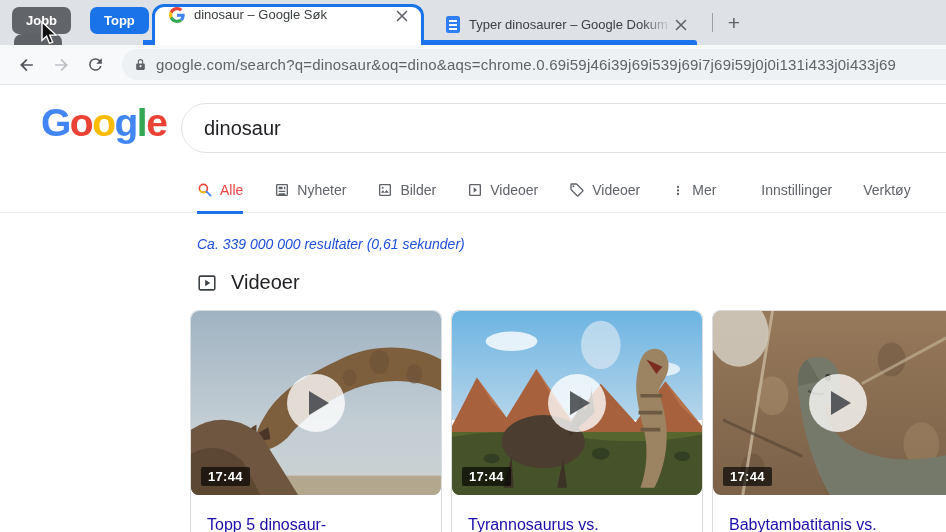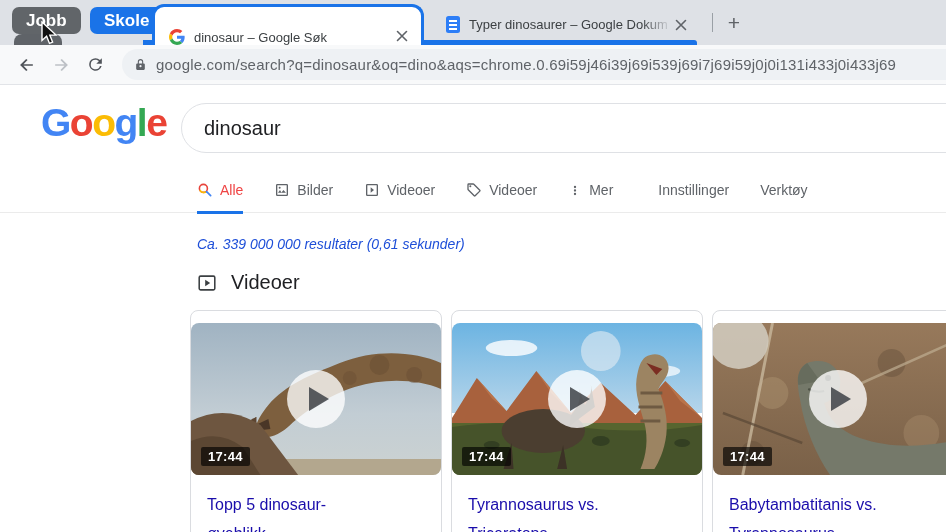--- a/index.html
+++ b/index.html
@@ -2,30 +2,30 @@
 <html><head>
 <meta charset="utf-8">
 <style>
   html,body{margin:0;padding:0;width:946px;height:532px;overflow:hidden;
     font-family:"Liberation Sans",sans-serif;background:#fff;position:relative;}
   *{box-sizing:border-box;}
 
   
   .tabstrip{position:relative;height:45px;background:#dee1e6;}
   .group-chip{position:absolute;top:7px;height:27px;display:flex;align-items:center;
-    padding:0 14px;border-radius:7px;color:#fff;font-size:17px;font-weight:bold;cursor:default;}
+    padding:0 14px;border-radius:7px;color:#fff;font-size:13px;font-weight:bold;cursor:default;}
   .chip-jobb{left:12px;background:#616569;}
   .chip-skole{left:90px;background:#1a73e8;}
   .jobb-stub{position:absolute;left:14px;top:34px;width:48px;height:11px;background:#5f6368;
     border-radius:8px 8px 0 0;}
   .group-underline{position:absolute;left:143px;top:40px;width:554px;height:5px;
     background:#1a73e8;border-radius:0 3px 0 0;}
   .tab-active{position:absolute;left:152px;top:4px;width:272px;height:41px;background:#fff;
     border:3px solid #1a73e8;border-bottom:none;border-radius:12px 12px 0 0;
-    display:flex;align-items:flex-end;padding:0 10px 0 14px;z-index:3;}
+    display:flex;align-items:flex-start;padding:0 10px 0 14px;z-index:3;}
   .tab-active .tab-title{flex:1;font-size:13px;color:#3c4043;white-space:nowrap;overflow:hidden;margin-left:9px;}
   .tab-inactive{position:absolute;left:434px;top:8px;width:264px;height:33px;
     display:flex;align-items:center;padding:0 8px 0 12px;}
   .tab-inactive .tab-title{flex:1;font-size:13px;color:#3c4043;white-space:nowrap;overflow:hidden;
     margin-left:9px;-webkit-mask-image:linear-gradient(90deg,#000 85%,transparent);
     mask-image:linear-gradient(90deg,#000 85%,transparent);}
   .close-btn{width:18px;height:18px;display:flex;align-items:center;justify-content:center;
     border-radius:50%;flex:0 0 auto;}
   .tab-divider{position:absolute;left:712px;top:13px;width:1px;height:19px;background:#9aa0a6;}
   .new-tab{position:absolute;left:721px;top:10px;width:26px;height:26px;display:flex;
@@ -61,38 +61,38 @@
   .nav-item.active{color:#ef4444;border-bottom-color:#1a73e8;}
   .nav-item.spaced{margin-left:14px;}
 
   .stats{position:absolute;left:197px;top:236px;font-size:14px;color:#1d4ed8;font-style:italic;}
 
   .videos-header{position:absolute;left:196px;top:271px;display:flex;align-items:center;}
   .videos-header .vh-title{font-size:20px;color:#202124;margin-left:13px;}
 
   .cards{position:absolute;left:190px;top:310px;display:flex;gap:9px;}
   .card{width:252px;background:#fff;border:1px solid #dadce0;border-radius:8px;flex:0 0 auto;overflow:hidden;}
-  .thumb{position:relative;width:100%;height:152px;border-radius:8px;overflow:hidden;margin-top:12px;}
+  .thumb{position:relative;width:100%;height:184px;border-radius:8px;overflow:hidden;}
   .thumb svg{position:absolute;inset:0;width:100%;height:100%;}
   .play-overlay{position:absolute;left:50%;top:50%;width:58px;height:58px;margin:-29px 0 0 -29px;
     border-radius:50%;background:rgba(255,255,255,0.78);display:flex;align-items:center;justify-content:center;}
   .play-overlay::after{content:"";border-left:20px solid rgba(62,66,70,0.85);
     border-top:12px solid transparent;border-bottom:12px solid transparent;margin-left:6px;}
   .duration{position:absolute;left:10px;bottom:9px;background:rgba(0,0,0,0.65);color:#fff;
     font-size:13px;font-weight:bold;padding:2px 7px;border-radius:2px;letter-spacing:.3px;}
   .card-title{padding:15px 16px 18px;font-size:16px;line-height:29px;color:#1a0dab;max-width:205px;}
   .card-title .t{max-width:172px;display:block;}
 </style>
 </head>
 <body>
 
 <div class="tabstrip">
   <div class="jobb-stub"></div>
   <div class="group-chip chip-jobb">Jobb</div>
-  <div class="group-chip chip-skole">Skole</div>
+  <div class="group-chip chip-skole">Topp</div>
   <div class="group-underline"></div>
 
   <div class="tab-active">
     <svg width="16" height="16" viewBox="0 0 48 48">
       <path fill="#EA4335" d="M24 9.5c3.54 0 6.71 1.22 9.21 3.6l6.85-6.85C35.9 2.38 30.47 0 24 0 14.62 0 6.51 5.38 2.56 13.22l7.98 6.19C12.43 13.72 17.74 9.5 24 9.5z"></path>
       <path fill="#4285F4" d="M46.98 24.55c0-1.57-.15-3.09-.38-4.55H24v9.02h12.94c-.58 2.96-2.26 5.48-4.78 7.18l7.73 6c4.51-4.18 7.09-10.36 7.09-17.65z"></path>
       <path fill="#FBBC05" d="M10.53 28.59c-.48-1.45-.76-2.99-.76-4.59s.27-3.14.76-4.59l-7.98-6.19C.92 16.46 0 20.12 0 24c0 3.88.92 7.54 2.56 10.78l7.97-6.19z"></path>
       <path fill="#34A853" d="M24 48c6.48 0 11.93-2.13 15.89-5.81l-7.73-6c-2.15 1.45-4.92 2.3-8.16 2.3-6.26 0-11.57-4.22-13.47-9.91l-7.98 6.19C6.51 42.62 14.62 48 24 48z"></path>
     </svg>
     <span class="tab-title">dinosaur – Google Søk</span>
@@ -154,20 +154,26 @@
 </div>
 
 <div class="nav-row">
   <div class="nav-item active">
     <svg width="16" height="16" viewBox="0 0 20 20" fill="none">
       <circle cx="8" cy="8" r="5" stroke="#e8453c" stroke-width="2"></circle>
       <path d="M3.6 10.2 A5 5 0 0 0 11 12.2" stroke="#fbbc04" stroke-width="2" fill="none"></path>
       <path d="M12 12 L17 17" stroke="#4285f4" stroke-width="2.2" stroke-linecap="round"></path>
     </svg>
     <span>Alle</span>
+  </div>
+  <div class="nav-item">
+    <svg width="16" height="16" viewBox="0 0 24 24">
+      <path fill="#5f6368" d="M19 3H5a2 2 0 0 0-2 2v14a2 2 0 0 0 2 2h14a2 2 0 0 0 2-2V5a2 2 0 0 0-2-2zm0 16H5V5h14v14zM7 7h6v4H7V7zm0 6h10v2H7v-2zm8-6h2v4h-2V7zm-8 10h10v2H7v-2z"></path>
+    </svg>
+    <span>Nyheter</span>
   </div>
   <div class="nav-item">
     <svg width="16" height="16" viewBox="0 0 24 24">
       <path fill="#5f6368" d="M19 5v14H5V5h14zm0-2H5a2 2 0 0 0-2 2v14a2 2 0 0 0 2 2h14a2 2 0 0 0 2-2V5a2 2 0 0 0-2-2zm-4.86 8.86-3 3.87L9 12.14 6 16h12l-3.86-4.14zM8.5 10a1.5 1.5 0 1 0 0-3 1.5 1.5 0 0 0 0 3z"></path>
     </svg>
     <span>Bilder</span>
   </div>
   <div class="nav-item">
     <svg width="16" height="16" viewBox="0 0 24 24">
       <path fill="#5f6368" d="M19 3H5a2 2 0 0 0-2 2v14a2 2 0 0 0 2 2h14a2 2 0 0 0 2-2V5a2 2 0 0 0-2-2zm0 16H5V5h14v14zM10 8v8l5-4-5-4z"></path>

